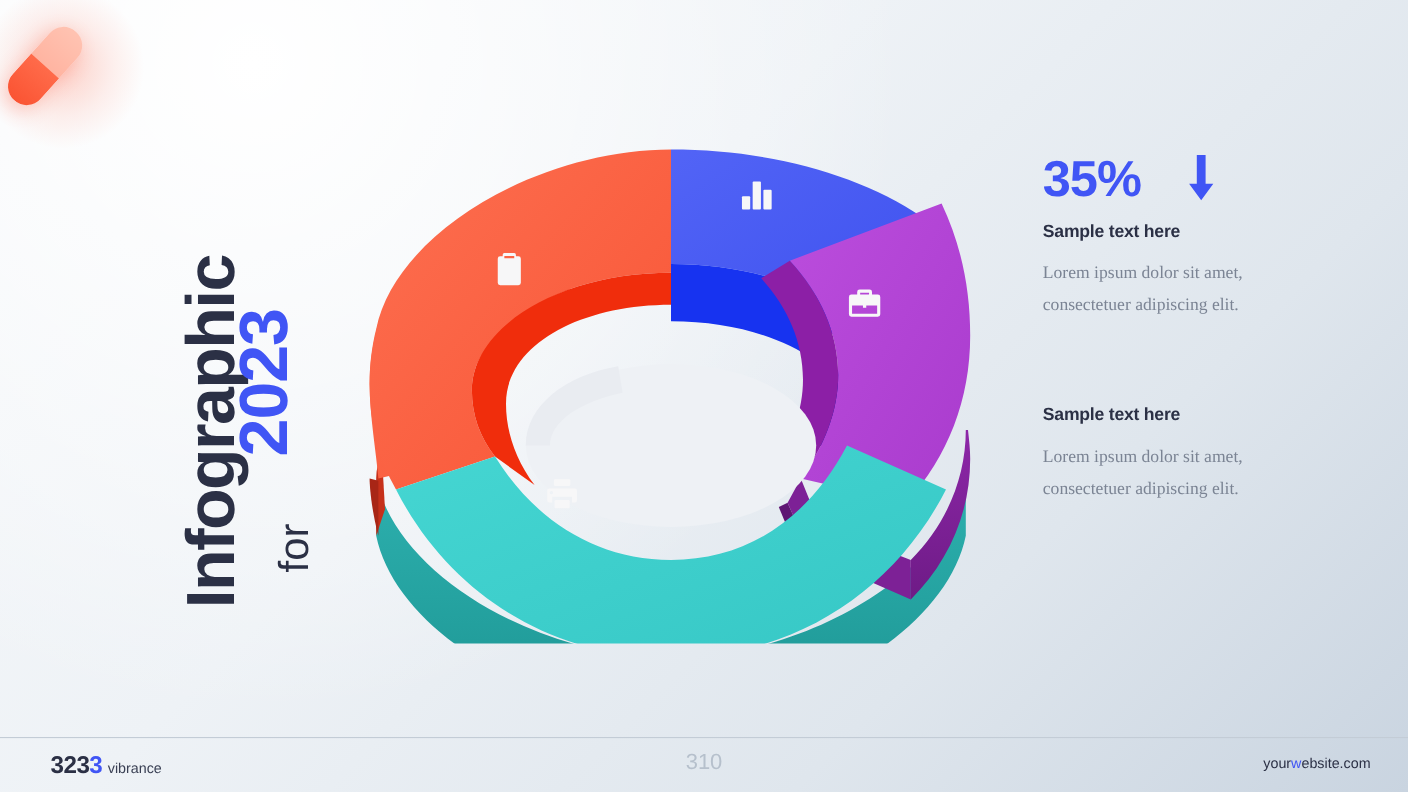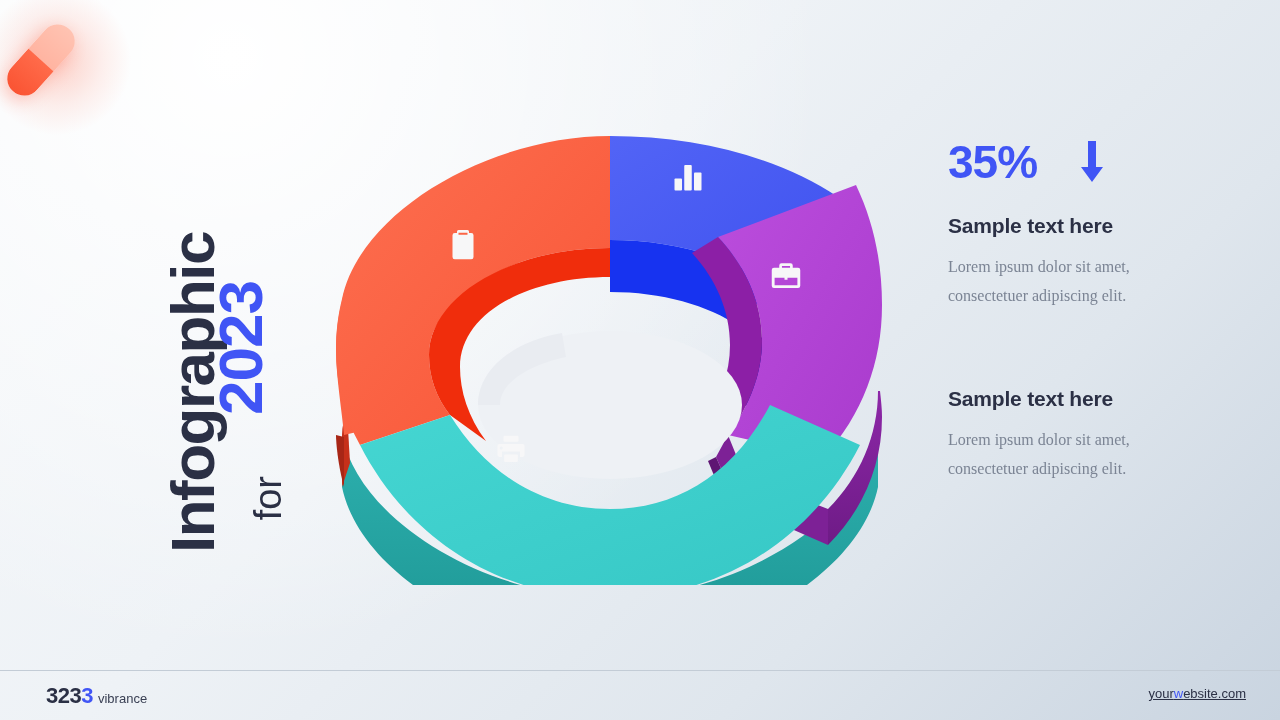--- a/index.html
+++ b/index.html
@@ -92,22 +92,22 @@
   
   .stats { position:absolute; left:948px; top:138px; width:300px; }
   .stat-block { margin-bottom:56px; }
   .stat-head { display:flex; align-items:center; gap:40px; }
   .stat-pct { font-size:46px; font-weight:700; line-height:1.05; letter-spacing:-1px; }
   .stat-pct.blue { color:#4055f5; }
   .stat-pct.teal { color:#35cfd0; }
   .stat-arrow { width:30px; height:46px; display:block; }
   .stat-arrow svg { width:100%; height:100%; }
   .stat-title {
-    font-size:21px; font-weight:700; color:#2b3045;
-    margin-top:28px; letter-spacing:-0.2px;
+    font-size:16px; font-weight:700; color:#2b3045;
+    margin-top:16px; letter-spacing:-0.2px;
   }
   .stat-desc {
     font-size:16px; color:#7b8494; line-height:1.82;
     margin-top:14px; max-width:205px;font-family:Liberation Serif, serif;
   }
 
   
   .footer-rule {
     position:absolute; left:0; top:670px; width:1280px; height:1px;
     background:#c3ccd6;
@@ -121,21 +121,21 @@
   .footer-logo .hl { color:#4055f5; }
   .footer-logo .brand {
     font-size:13px; font-weight:400; color:#3a4054; letter-spacing:0;
   }
   .page-num {
     position:absolute; left:0; top:682px; width:1280px;
     text-align:center; font-size:20px; color:#b6c0cc;
   }
   .footer-site {
     position:absolute; right:34px; top:686px;
-    font-size:13px; color:#2b3045;text-decoration:underline;
+    font-size:13px; color:#2b3045;
   }
   .footer-site .hl { color:#4055f5; }
 </style>
 </head>
 <body>
 
 <div class="slide">
 
   <div class="capsule-glow"></div>
   <div class="capsule">
@@ -290,16 +290,17 @@
 
   </div>
 
   <div class="footer-rule"></div>
 
   <div class="footer-logo">
     <span><span>323</span><span class="hl">3</span></span>
     <span class="brand">vibrance</span>
   </div>
 
+  <div class="page-num">310</div>
 
   <div class="footer-site"><span>your</span><span class="hl">w</span><span>ebsite.com</span></div>
 
 </div>
 
 </body></html>

